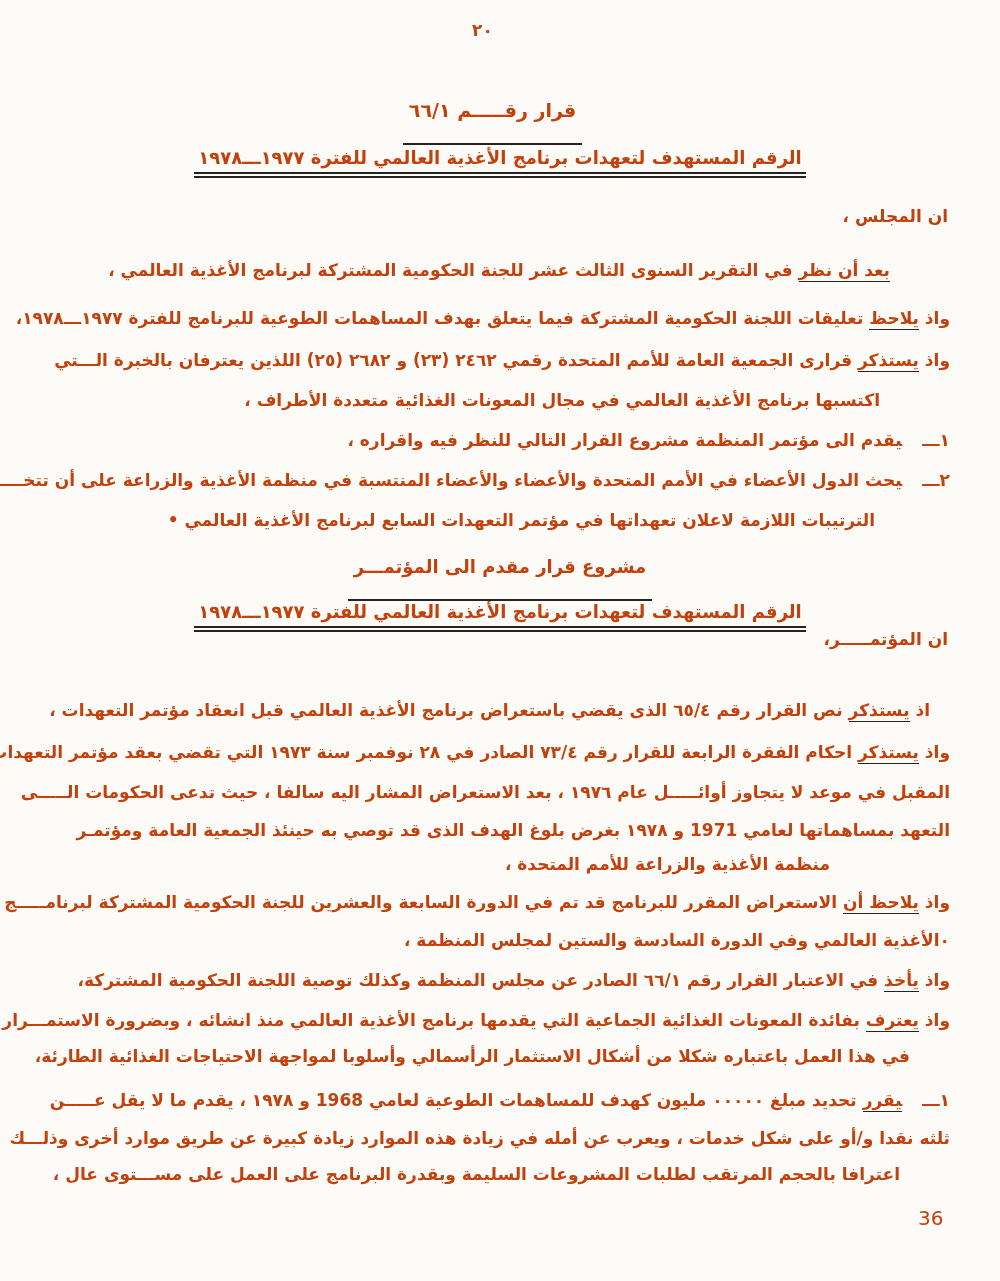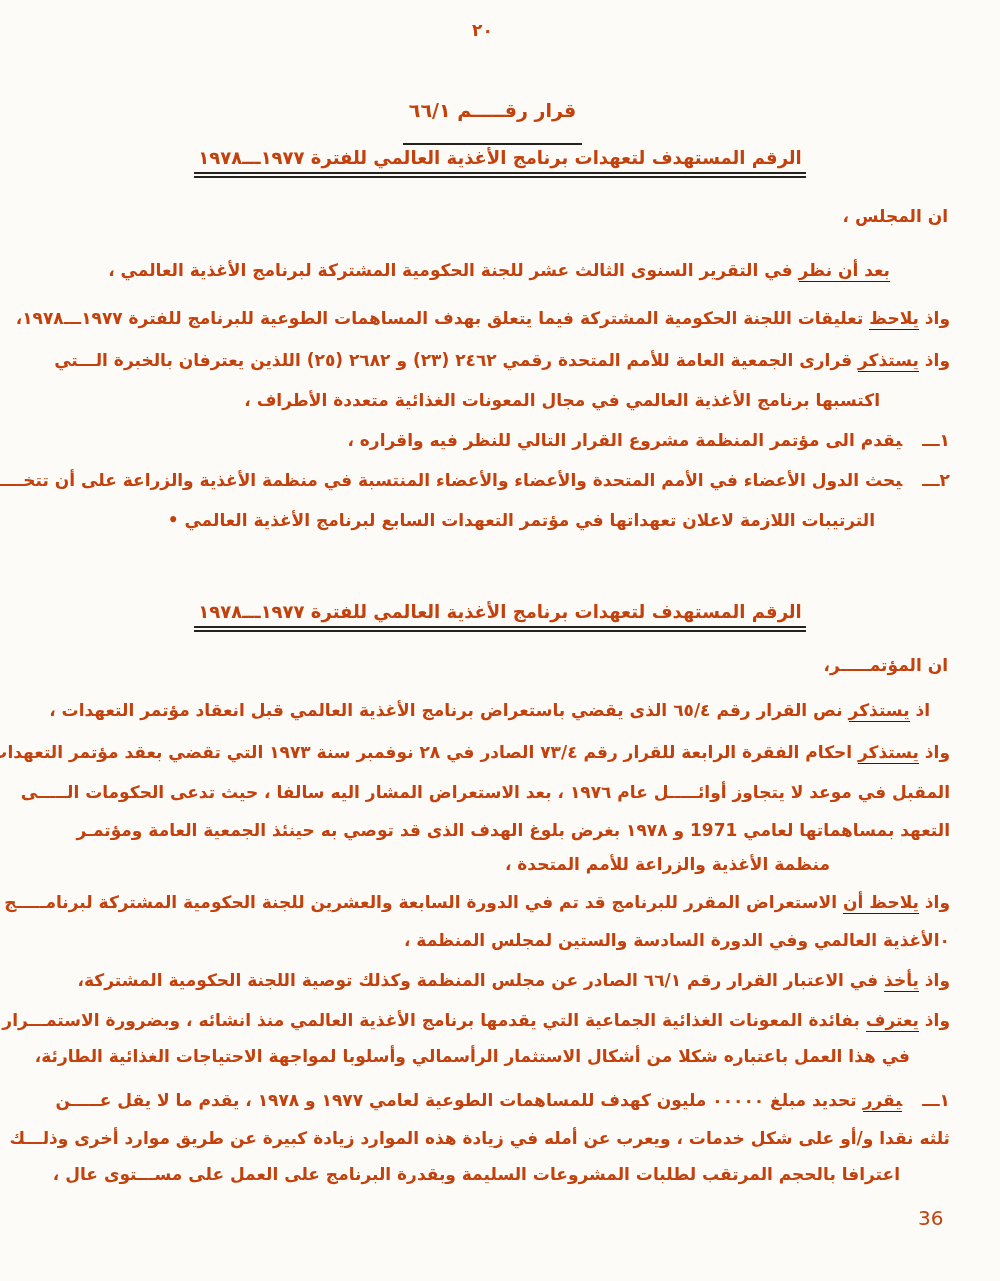--- a/index.html
+++ b/index.html
@@ -20,21 +20,21 @@
   }
   .center-block { position:absolute; left:0; width:100%; text-align:center; }
   .title1   { top:99px;  width:985px; font-size:19px; }
   .sub1     { top:147px; font-size:18px; }
   .heading2 { top:556px; font-size:18px; }
   .sub2     { top:601px; font-size:18px; }
   .u1 { display:inline-block; padding:0 6px 22px 6px; border-bottom:2px solid #24231f; }
   .u2 { display:inline-block; padding:0 4px 4px 4px; border-bottom:6px double #24231f; }
   .salut { position:absolute; right:52px; font-size:17px; }
   .s1 { top:206px; }
-  .s2 { top:655px; }
+  .s2 { top:629px; }
   .bl {
     position:absolute; right:50px; left:44px;
     font-size:17px; line-height:26px;
     text-align:right; white-space:nowrap;
   }
   .lead { border-bottom:1.5px solid #24231f; padding-bottom:1px; }
   .num  { margin-left:20px; }
   .bottom-num {
     position:absolute; top:1206px; left:886px;
     font-weight:400; font-size:20px; direction:ltr;
@@ -63,20 +63,23 @@
   <div class="bl" style="top:305px;"><span>واذ </span><span class="lead">يلاحظ</span><span> تعليقات اللجنة الحكومية المشتركة فيما يتعلق بهدف المساهمات الطوعية للبرنامج للفترة ١٩٧٧ـــ١٩٧٨،</span></div>
 
   <div class="bl" style="top:347px;"><span>واذ </span><span class="lead">يستذكر</span><span> قرارى الجمعية العامة للأمم المتحدة رقمي ٢٤٦٢ (٢٣) و ٢٦٨٢ (٢٥) اللذين يعترفان بالخبرة الـــتي</span></div>
   <div class="bl" style="top:387px; padding-right:70px;">اكتسبها برنامج الأغذية العالمي في مجال المعونات الغذائية متعددة الأطراف ،</div>
 
   <div class="bl" style="top:427px;"><span class="num">١ـــ</span><span>يقدم الى مؤتمر المنظمة مشروع القرار التالي للنظر فيه واقراره ،</span></div>
 
   <div class="bl" style="top:467px;"><span class="num">٢ـــ</span><span>يحث الدول الأعضاء في الأمم المتحدة والأعضاء والأعضاء المنتسبة في منظمة الأغذية والزراعة على أن تتخـــــذ</span></div>
   <div class="bl" style="top:507px; padding-right:75px;">الترتيبات اللازمة لاعلان تعهداتها في مؤتمر التعهدات السابع لبرنامج الأغذية العالمي •</div>
 
+  <div class="center-block heading2">
+    <span class="u1">مشروع قرار مقدم الى المؤتمـــر</span>
+  </div>
   <div class="center-block sub2">
     <span class="u2">الرقم المستهدف لتعهدات برنامج الأغذية العالمي للفترة ١٩٧٧ـــ١٩٧٨</span>
   </div>
 
   <div class="salut s2">ان المؤتمـــــر،</div>
 
   <div class="bl" style="top:697px; padding-right:20px;"><span>اذ </span><span class="lead">يستذكر</span><span> نص القرار رقم ٦٥/٤ الذى يقضي باستعراض برنامج الأغذية العالمي قبل انعقاد مؤتمر التعهدات ،</span></div>
 
   <div class="bl" style="top:739px;"><span>واذ </span><span class="lead">يستذكر</span><span> احكام الفقرة الرابعة للقرار رقم ٧٣/٤ الصادر في ٢٨ نوفمبر سنة ١٩٧٣ التي تقضي بعقد مؤتمر التعهدات</span></div>
   <div class="bl" style="top:779px;">المقبل في موعد لا يتجاوز أوائـــــل عام ١٩٧٦ ، بعد الاستعراض المشار اليه سالفا ، حيث تدعى الحكومات الـــــى</div>
@@ -84,19 +87,19 @@
   <div class="bl" style="top:851px; padding-right:120px;">منظمة الأغذية والزراعة للأمم المتحدة ،</div>
 
   <div class="bl" style="top:889px;"><span>واذ </span><span class="lead">يلاحظ أن</span><span> الاستعراض المقرر للبرنامج قد تم في الدورة السابعة والعشرين للجنة الحكومية المشتركة لبرنامـــــج</span></div>
   <div class="bl" style="top:927px;">٠الأغذية العالمي وفي الدورة السادسة والستين لمجلس المنظمة ،</div>
 
   <div class="bl" style="top:967px;"><span>واذ </span><span class="lead">يأخذ</span><span> في الاعتبار القرار رقم ٦٦/١ الصادر عن مجلس المنظمة وكذلك توصية اللجنة الحكومية المشتركة،</span></div>
 
   <div class="bl" style="top:1007px;"><span>واذ </span><span class="lead">يعترف</span><span> بفائدة المعونات الغذائية الجماعية التي يقدمها برنامج الأغذية العالمي منذ انشائه ، وبضرورة الاستمـــرار</span></div>
   <div class="bl" style="top:1043px; padding-right:40px;">في هذا العمل باعتباره شكلا من أشكال الاستثمار الرأسمالي وأسلوبا لمواجهة الاحتياجات الغذائية الطارئة،</div>
 
-  <div class="bl" style="top:1087px;"><span class="num">١ـــ</span><span class="lead">يقرر</span><span> تحديد مبلغ ٠٠٠٠٠ مليون كهدف للمساهمات الطوعية لعامي ١٩٧٧ و ١٩٧٨ ، يقدم ما لا يقل عـــــن</span></div>
+  <div class="bl" style="top:1087px;"><span class="num">١ـــ</span><span class="lead">يقرر</span><span> تحديد مبلغ ٠٠٠٠٠ مليون كهدف للمساهمات الطوعية لعامي 1968 و ١٩٧٨ ، يقدم ما لا يقل عـــــن</span></div>
   <div class="bl" style="top:1125px;">ثلثه نقدا و/أو على شكل خدمات ، ويعرب عن أمله في زيادة هذه الموارد زيادة كبيرة عن طريق موارد أخرى وذلـــك</div>
   <div class="bl" style="top:1161px; padding-right:50px;">اعترافا بالحجم المرتقب لطلبات المشروعات السليمة وبقدرة البرنامج على العمل على مســـتوى عال ،</div>
 
   <div class="bottom-num">36</div>
 
 </div>
 
 </body></html>

